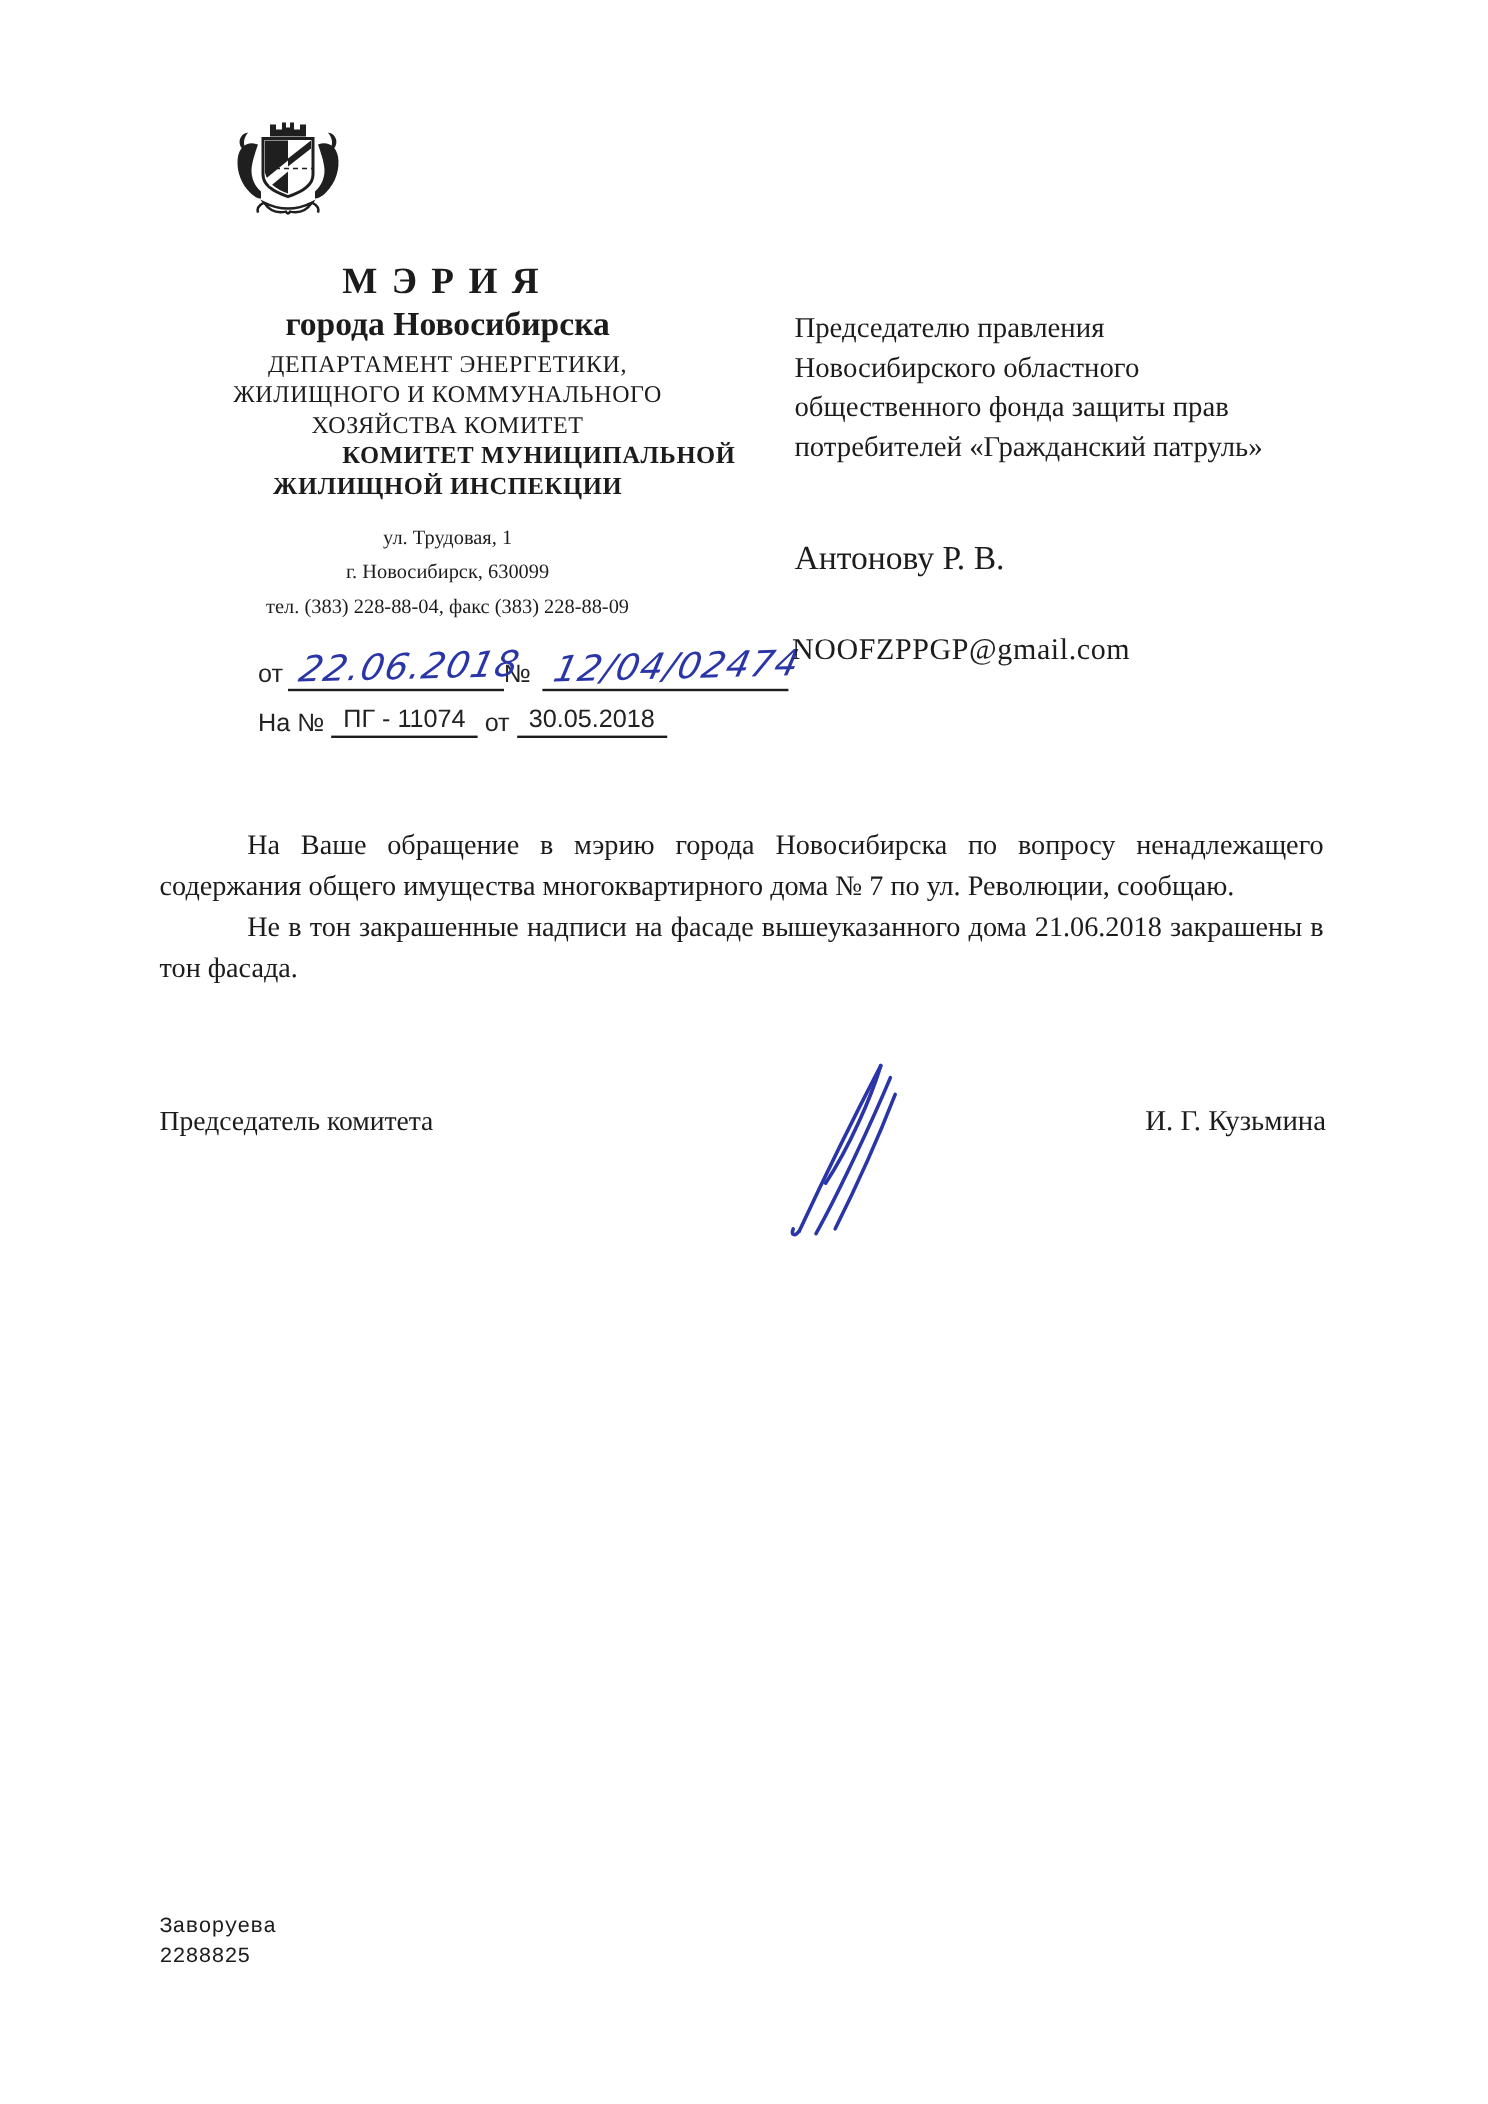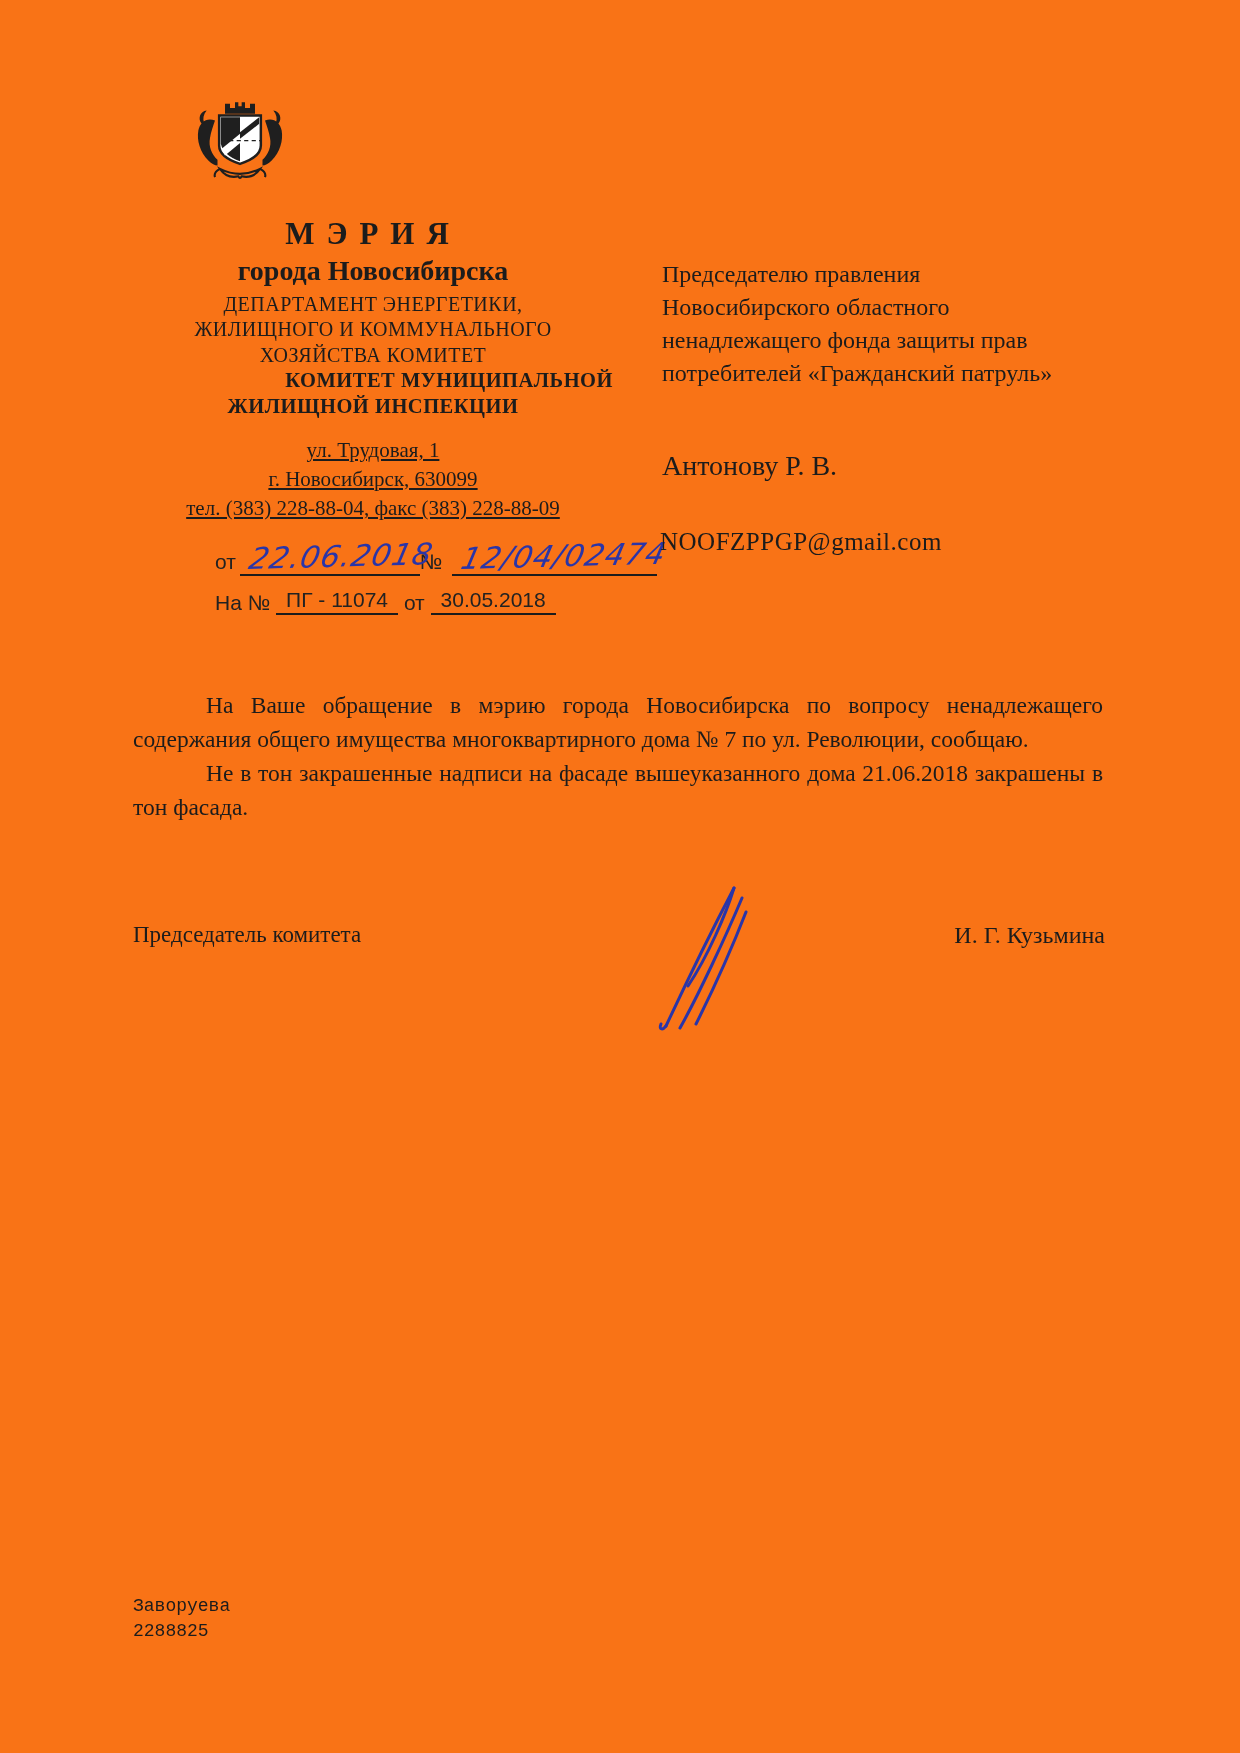--- a/index.html
+++ b/index.html
@@ -1,34 +1,34 @@
 <!DOCTYPE html>
 <html><head>
 <meta charset="utf-8">
 <style>
   html,body{margin:0;padding:0;background:#888;}
   .page{
     position:relative;
     width:1240px;height:1753px;
     margin:0 auto;
-    background:#f97316;
+    background:#ffffff;
     font-family:"Liberation Serif", serif;
     color:#1c1c1c;
     overflow:hidden;
   }
   
   .letterhead{position:absolute;left:133px;top:0;width:480px;text-align:center;}
   .emblem{position:absolute;left:190px;top:98px;width:100px;height:100px;}
   .org-name{position:absolute;left:0;top:216px;width:100%;font-size:31px;font-weight:bold;letter-spacing:12px;}
   .org-city{position:absolute;left:0;top:255px;width:100%;font-size:28px;font-weight:bold;}
   .dept{position:absolute;left:0;width:100%;font-size:20px;letter-spacing:.5px;}
   .dept.l1{top:293px;} .dept.l2{top:318px;} .dept.l3{top:344px;}
   .comm{position:absolute;left:0;width:100%;font-size:20.5px;font-weight:bold;letter-spacing:.5px;}
   .comm.l1{top:369px;text-align:right;} .comm.l2{top:395px;}
-  .addr{position:absolute;left:0;width:100%;font-size:21px;text-decoration:underline;}
+  .addr{position:absolute;left:0;width:100%;font-size:17px;}
   .addr.l1{top:438px;} .addr.l2{top:467px;} .addr.l3{top:496px;}
 
   
   .ref1{position:absolute;left:215px;top:546px;font-family:"Liberation Sans",sans-serif;font-size:21px;color:#222;}
   .ref1 .lbl{display:inline-block;vertical-align:bottom;padding-bottom:2px;}
   .uline{display:inline-block;border-bottom:2.5px solid #1c1c1c;vertical-align:bottom;height:28px;position:relative;}
   .u-date{width:180px;margin-left:4px;}
   .u-num{width:205px;margin-left:10px;}
   .hand{
     position:absolute;left:6px;bottom:-2px;white-space:nowrap;
@@ -109,21 +109,21 @@
   <div class="ref2">
     <span class="lbl">На №</span>
     <span class="seg">ПГ - 11074</span>
     <span class="lbl">от</span>
     <span class="seg">30.05.2018</span>
   </div>
 
   <div class="addressee">
     <div>Председателю правления</div>
     <div>Новосибирского  областного</div>
-    <div>ненадлежащего фонда защиты прав</div>
+    <div>общественного фонда защиты прав</div>
     <div>потребителей «Гражданский патруль»</div>
   </div>
   <div class="addressee-name">Антонову Р. В.</div>
   <div class="email">NOOFZPPGP@gmail.com</div>
 
   <div class="body-text">
     <p>На Ваше обращение в мэрию города Новосибирска по вопросу ненадлежащего содержания общего имущества многоквартирного дома № 7 по ул. Революции, сообщаю.</p>
     <p>Не в тон закрашенные надписи на фасаде вышеуказанного дома 21.06.2018 закрашены в тон фасада.</p>
   </div>
 

